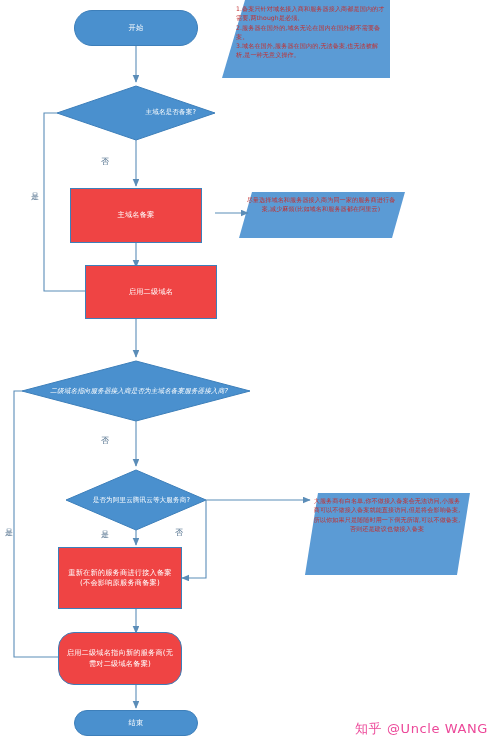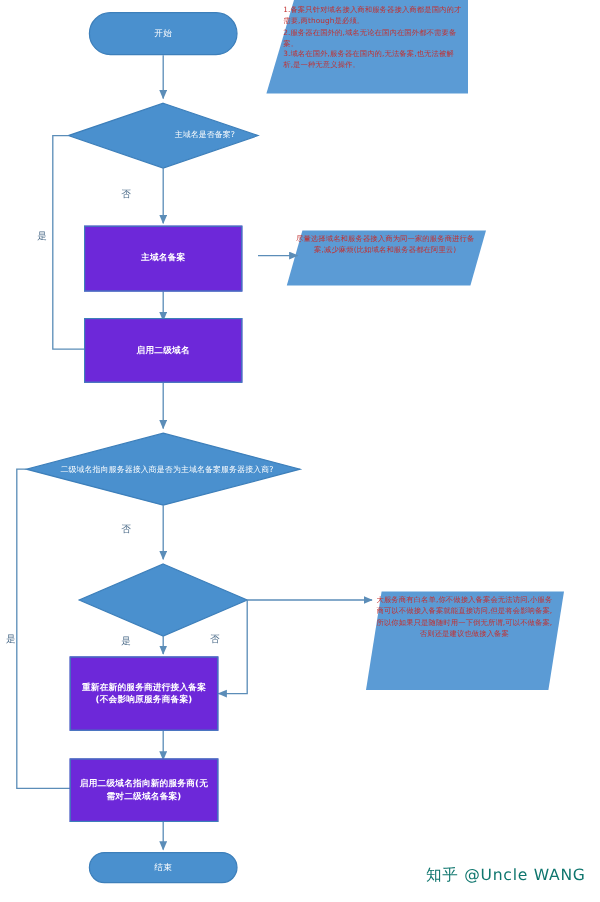--- a/index.html
+++ b/index.html
@@ -31,23 +31,22 @@
     align-items: center;
     justify-content: center;
     text-align: center;
     color: #ffffff;
     font-size: 7.2px;
     line-height: 1.45;
     letter-spacing: 0.2px;
     padding: 12px 5px;
   }
   .proc {
-    background: #6d28d9;
+    background: #ef4444;
     border: 1px solid #3d7fba;
-    font-weight: bold;
   }
   .term {
     background: #4a90ce;
     border: 1px solid #3d7fba;
     border-radius: 999px;
   }
   .diamond-label {
     position: absolute;
     box-sizing: border-box;
     display: flex;
@@ -73,21 +72,21 @@
   .edge-label {
     position: absolute;
     color: #4a6a88;
     font-size: 8px;
     line-height: 1;
   }
   .watermark {
     position: absolute;
     right: 12px;
     bottom: 14px;
-    color: #0f766e;
+    color: #ec4899;
     font-size: 13px;
     letter-spacing: 0.6px;
     user-select: none;
   }
 </style>
 </head>
 <body>
 
 <div id="canvas">
 
@@ -140,34 +139,37 @@
   </div>
 
   <div class="diamond-label" style="left:76px; top:96px; width:120px; height:34px;">
     <span>主域名是否备案?</span>
   </div>
 
   <div class="node proc" style="left:70px; top:188px; width:132px; height:55px;">
     <span>主域名备案</span>
   </div>
 
-  <div class="node proc" style="left:70px; top:265px; width:132px; height:54px;">
+  <div class="node proc" style="left:85px; top:265px; width:132px; height:54px;">
     <span>启用二级域名</span>
   </div>
 
-  <div class="diamond-label" style="left:44px; top:375px; width:184px; height:34px;">
+  <div class="diamond-label" style="left:44px; top:375px; width:184px; height:34px;font-style:italic;">
     <span>二级域名指向服务器接入商是否为主域名备案服务器接入商?</span>
   </div>
 
+  <div class="diamond-label" style="left:82px; top:484px; width:108px; height:34px;">
+    <span>是否为阿里云腾讯云等大服务商?</span>
+  </div>
 
   <div class="node proc" style="left:58px; top:547px; width:124px; height:62px;">
     <span>重新在新的服务商进行接入备案(不会影响原服务商备案)</span>
   </div>
 
-  <div class="node proc" style="left:58px; top:632px; width:124px; height:53px;">
+  <div class="node proc" style="left:58px; top:632px; width:124px; height:53px;border-radius:16px;">
     <span>启用二级域名指向新的服务商(无需对二级域名备案)</span>
   </div>
 
   <div class="node term" style="left:74px; top:710px; width:124px; height:15px;">
     <span>结束</span>
   </div>
 
   <div class="callout-text" style="left:236px; top:4px; width:150px; text-align:left; white-space:pre-line;">1.备案只针对域名接入商和服务器接入商都是国内的才需要,两though是必须。
 2.服务器在国外的,域名无论在国内在国外都不需要备案。
 3.域名在国外,服务器在国内的,无法备案,也无法被解析,是一种无意义操作。</div>

